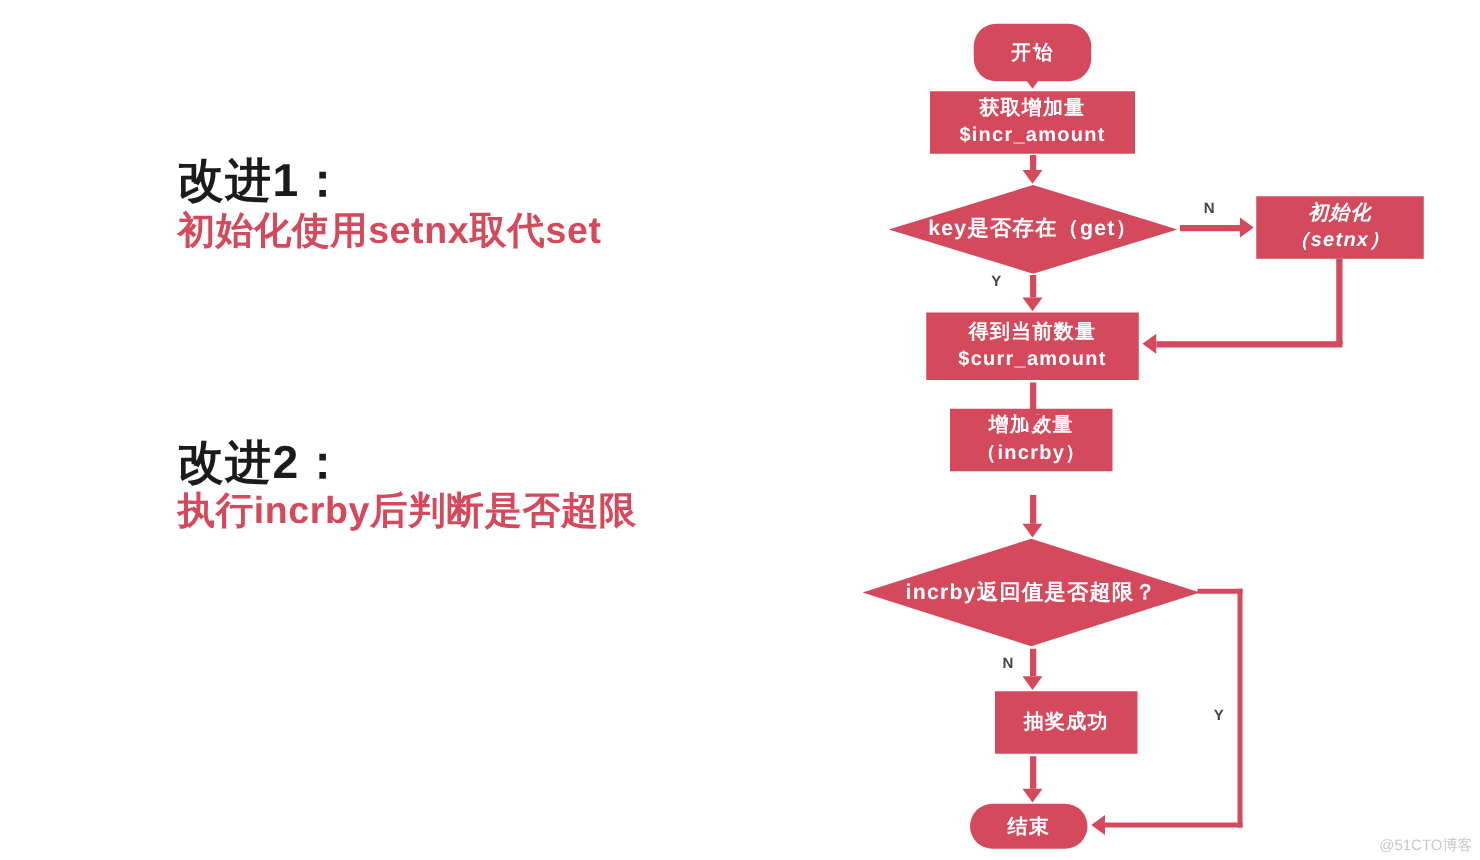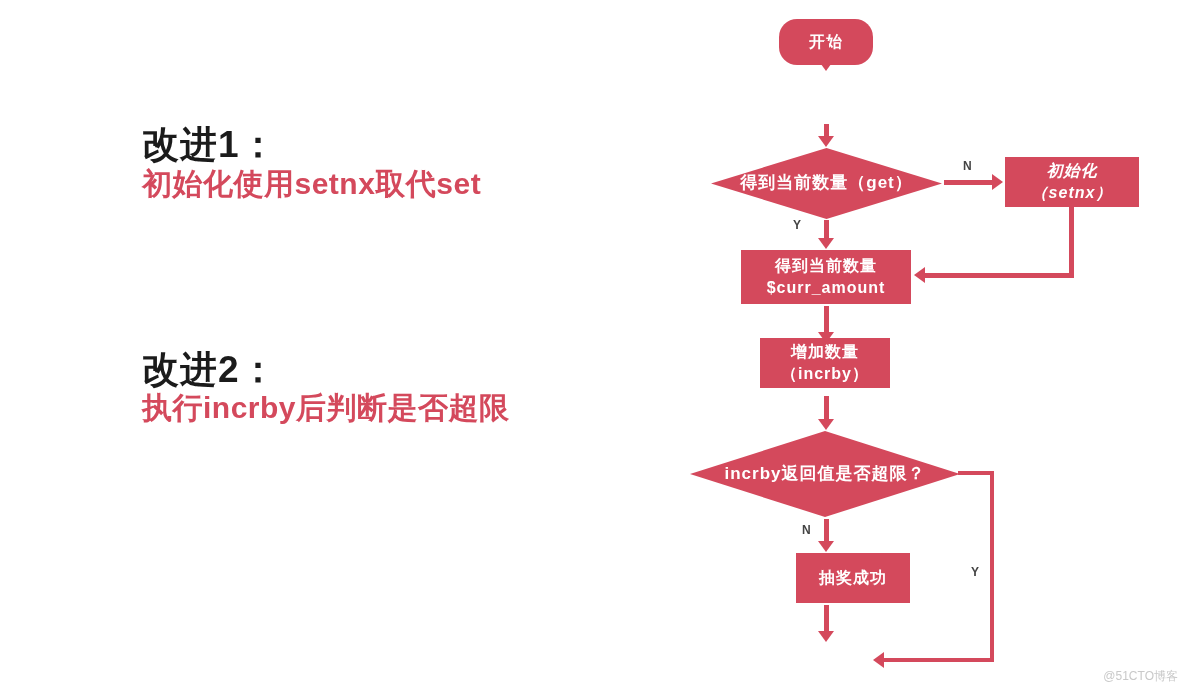--- a/index.html
+++ b/index.html
@@ -40,36 +40,39 @@
 
 <div class="canvas">
 
   <div class="note-title" style="left:142px;top:120px;">改进1：</div>
   <div class="note-body" style="left:142px;top:164px;">初始化使用setnx取代set</div>
   <div class="note-title" style="left:142px;top:345px;">改进2：</div>
   <div class="note-body" style="left:142px;top:388px;">执行incrby后判断是否超限</div>
 
   <div class="node terminator" style="left:779px;top:19px;width:94px;height:46px;">开始</div>
 
+  <div class="node process" style="left:744px;top:73px;width:164px;height:50px;">获取增加量
+$incr_amount</div>
 
-  <div class="node decision" style="left:711px;top:148px;width:231px;height:71px;">得到当前数量（get）</div>
+  <div class="node decision" style="left:711px;top:148px;width:231px;height:71px;">key是否存在（get）</div>
 
   <div class="node process" style="left:1005px;top:157px;width:134px;height:50px;font-style:italic;">初始化
 （setnx）</div>
 
   <div class="node process" style="left:741px;top:250px;width:170px;height:54px;">得到当前数量
 $curr_amount</div>
 
-  <div class="node process" style="left:760px;top:338px;width:130px;height:50px;">增加数量
+  <div class="node process" style="left:760px;top:327px;width:130px;height:50px;">增加数量
 （incrby）</div>
 
   <div class="node decision" style="left:690px;top:431px;width:270px;height:86px;">incrby返回值是否超限？</div>
 
   <div class="node process" style="left:760px;top:553px;width:114px;height:50px;margin-left:36px;">抽奖成功</div>
 
+  <div class="node terminator" style="left:776px;top:643px;width:94px;height:36px;">结束</div>
 
   <div class="varrow" style="left:818px;top:41px;height:30px;">
     <div class="shaft"></div>
       <div class="head"></div>
   </div>
   <div class="varrow" style="left:818px;top:124px;height:23px;">
     <div class="shaft"></div>
       <div class="head"></div>
   </div>
   <div class="varrow" style="left:818px;top:220px;height:29px;">

